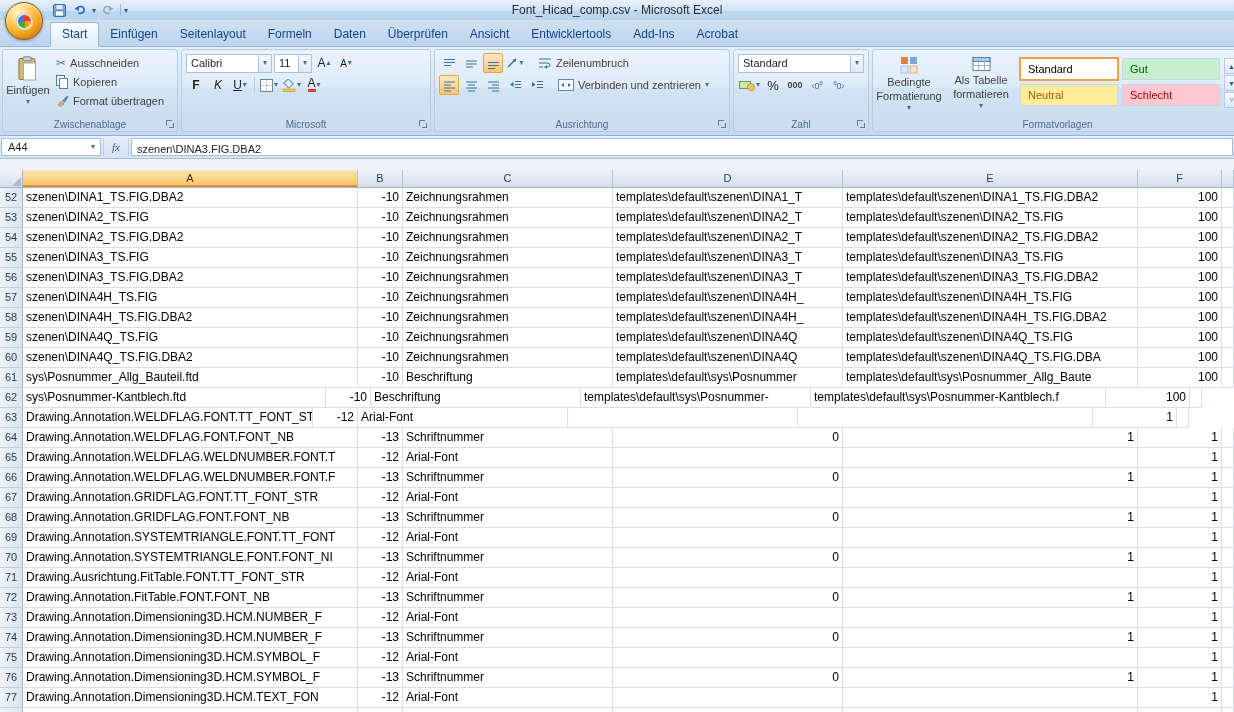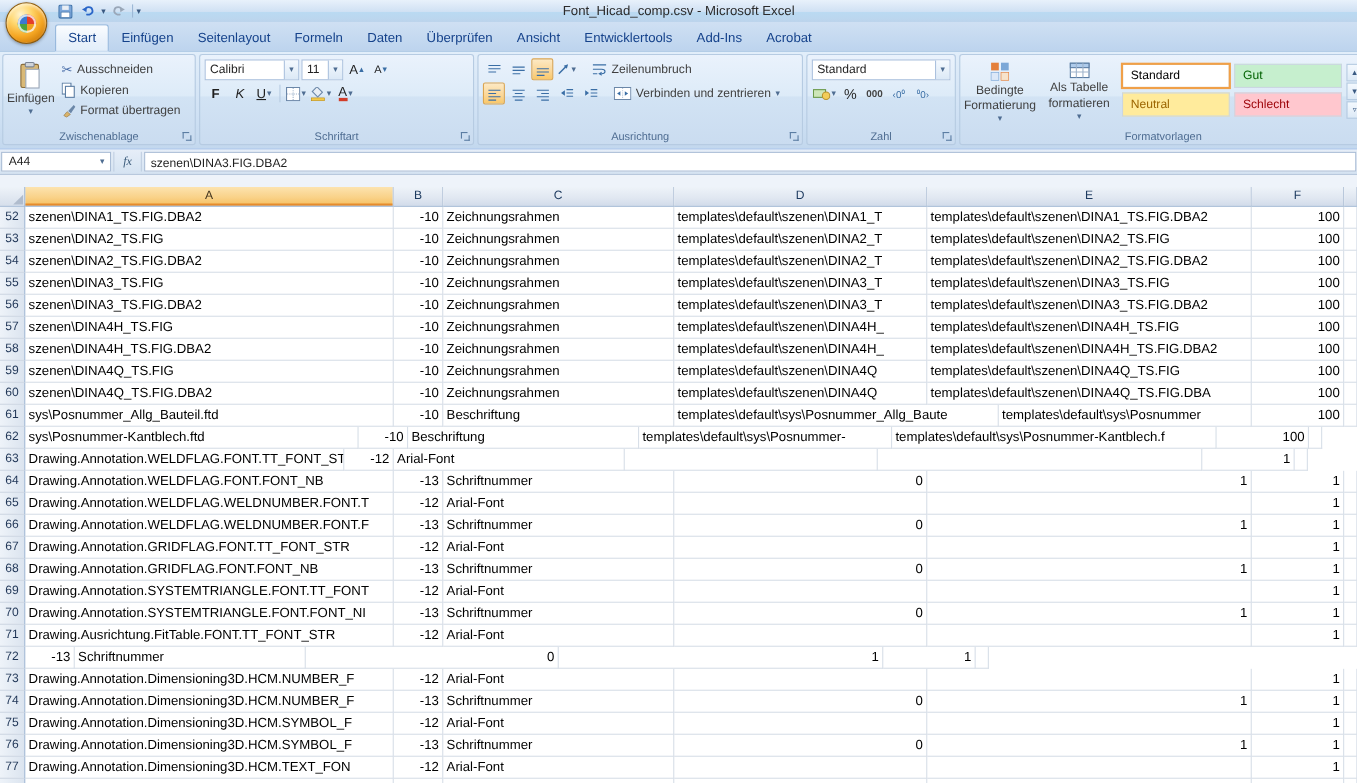--- a/index.html
+++ b/index.html
@@ -241,21 +241,21 @@
               <rect x="3" y="1.5" width="7" height="6" fill="#e8eef5" stroke="#6b87a8" transform="rotate(45 6.5 4.5)"></rect>
               <rect x="1" y="10" width="12" height="2.6" fill="#f2c94c" stroke="#b8860b" stroke-width="0.5"></rect>
             </svg>
           <span class="dd">▾</span>
         </div>
         <div class="sq">
           <span class="fontcolor-a">A</span>
           <span class="dd">▾</span>
         </div>
       </div>
-      <span class="group-label">Schriftart</span>
+      <span class="group-label">Microsoft</span>
       <span class="launcher"></span>
     </div>
 
     <div class="group" style="width:296px">
       <div class="frow">
         <div class="sq">
             <svg width="13" height="13">
               <g stroke="#3a6ea5">
                 <line x1="1" y1="2.5" x2="12" y2="2.5"></line>
                 <line x1="1" y1="5.5" x2="12" y2="5.5"></line>
@@ -553,22 +553,22 @@
         <div class="cell" style="width: 230px;">templates\default\szenen\DINA4Q</div>
         <div class="cell" style="width: 295px;">templates\default\szenen\DINA4Q_TS.FIG.DBA</div>
         <div class="cell num" style="width: 84px;">100</div>
         <div class="cell" style="width: 12px;"></div>
       </div>
       <div class="row">
         <div class="rowh">61</div>
         <div class="cell" style="width: 335px;">sys\Posnummer_Allg_Bauteil.ftd</div>
         <div class="cell num" style="width: 45px;">-10</div>
         <div class="cell" style="width: 210px;">Beschriftung</div>
+        <div class="cell" style="width: 230px;">templates\default\sys\Posnummer</div>
         <div class="cell" style="width: 295px;">templates\default\sys\Posnummer_Allg_Baute</div>
-        <div class="cell" style="width: 230px;">templates\default\sys\Posnummer</div>
         <div class="cell num" style="width: 84px;">100</div>
         <div class="cell" style="width: 12px;"></div>
       </div>
       <div class="row">
         <div class="rowh">62</div>
         <div class="cell" style="width: 303px;">sys\Posnummer-Kantblech.ftd</div>
         <div class="cell num" style="width: 45px;">-10</div>
         <div class="cell" style="width: 210px;">Beschriftung</div>
         <div class="cell" style="width: 230px;">templates\default\sys\Posnummer-</div>
         <div class="cell" style="width: 295px;">templates\default\sys\Posnummer-Kantblech.f</div>
@@ -660,20 +660,21 @@
         <div class="cell" style="width: 335px;">Drawing.Ausrichtung.FitTable.FONT.TT_FONT_STR</div>
         <div class="cell num" style="width: 45px;">-12</div>
         <div class="cell" style="width: 210px;">Arial-Font</div>
         <div class="cell" style="width: 230px;"></div>
         <div class="cell" style="width: 295px;"></div>
         <div class="cell num" style="width: 84px;">1</div>
         <div class="cell" style="width: 12px;"></div>
       </div>
       <div class="row">
         <div class="rowh">72</div>
+        <div class="cell" style="width: 335px;">Drawing.Annotation.FitTable.FONT.FONT_NB</div>
         <div class="cell num" style="width: 45px;">-13</div>
         <div class="cell" style="width: 210px;">Schriftnummer</div>
         <div class="cell num" style="width: 230px;">0</div>
         <div class="cell num" style="width: 295px;">1</div>
         <div class="cell num" style="width: 84px;">1</div>
         <div class="cell" style="width: 12px;"></div>
       </div>
       <div class="row">
         <div class="rowh">73</div>
         <div class="cell" style="width: 335px;">Drawing.Annotation.Dimensioning3D.HCM.NUMBER_F</div>

